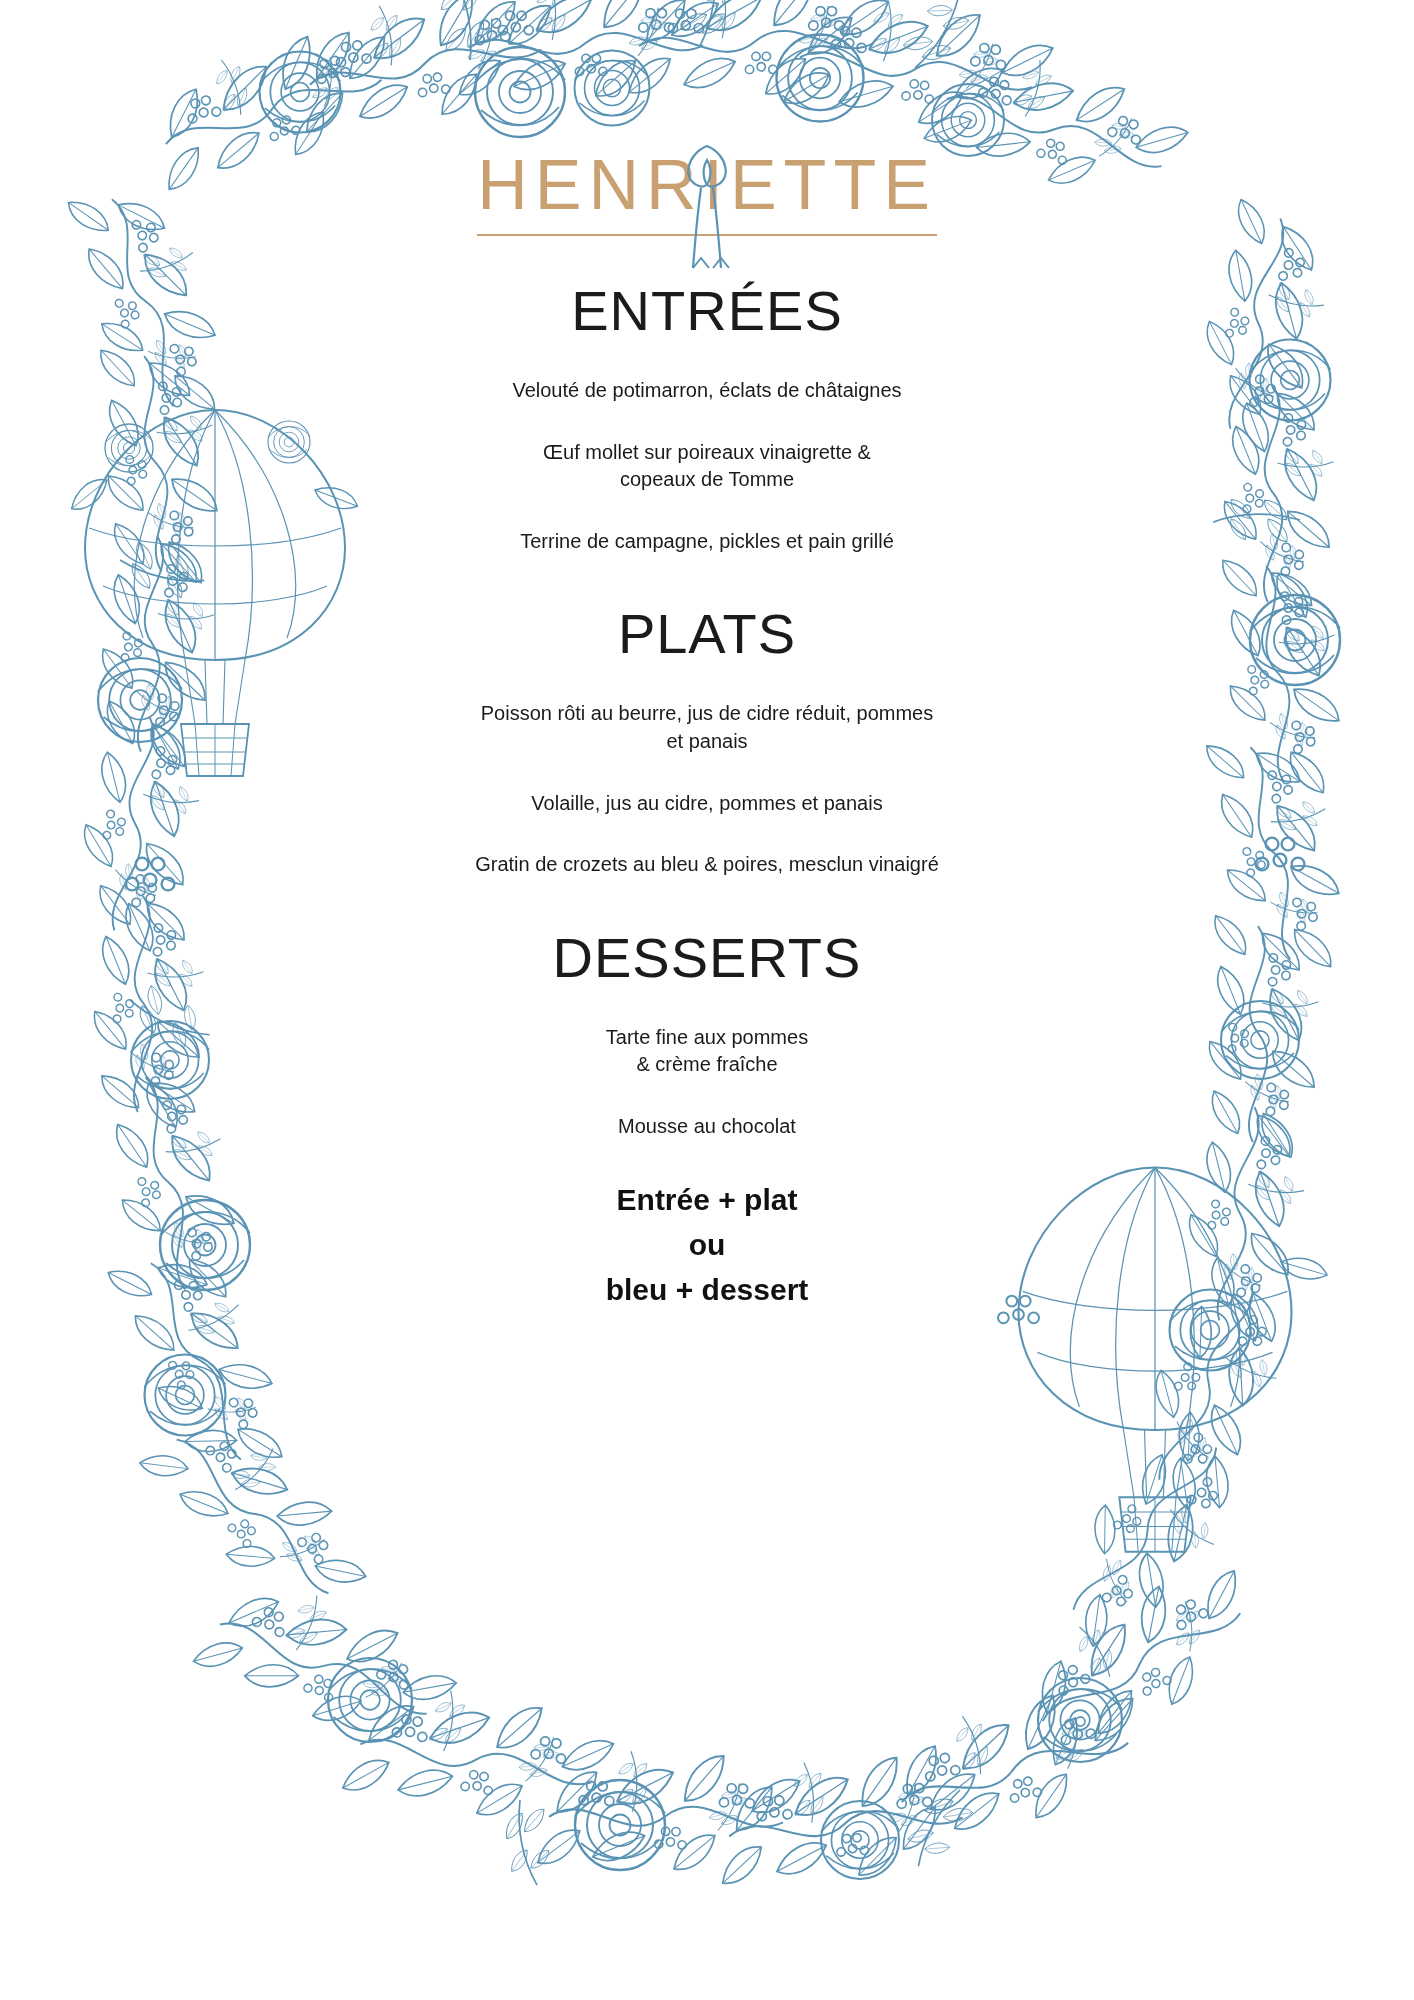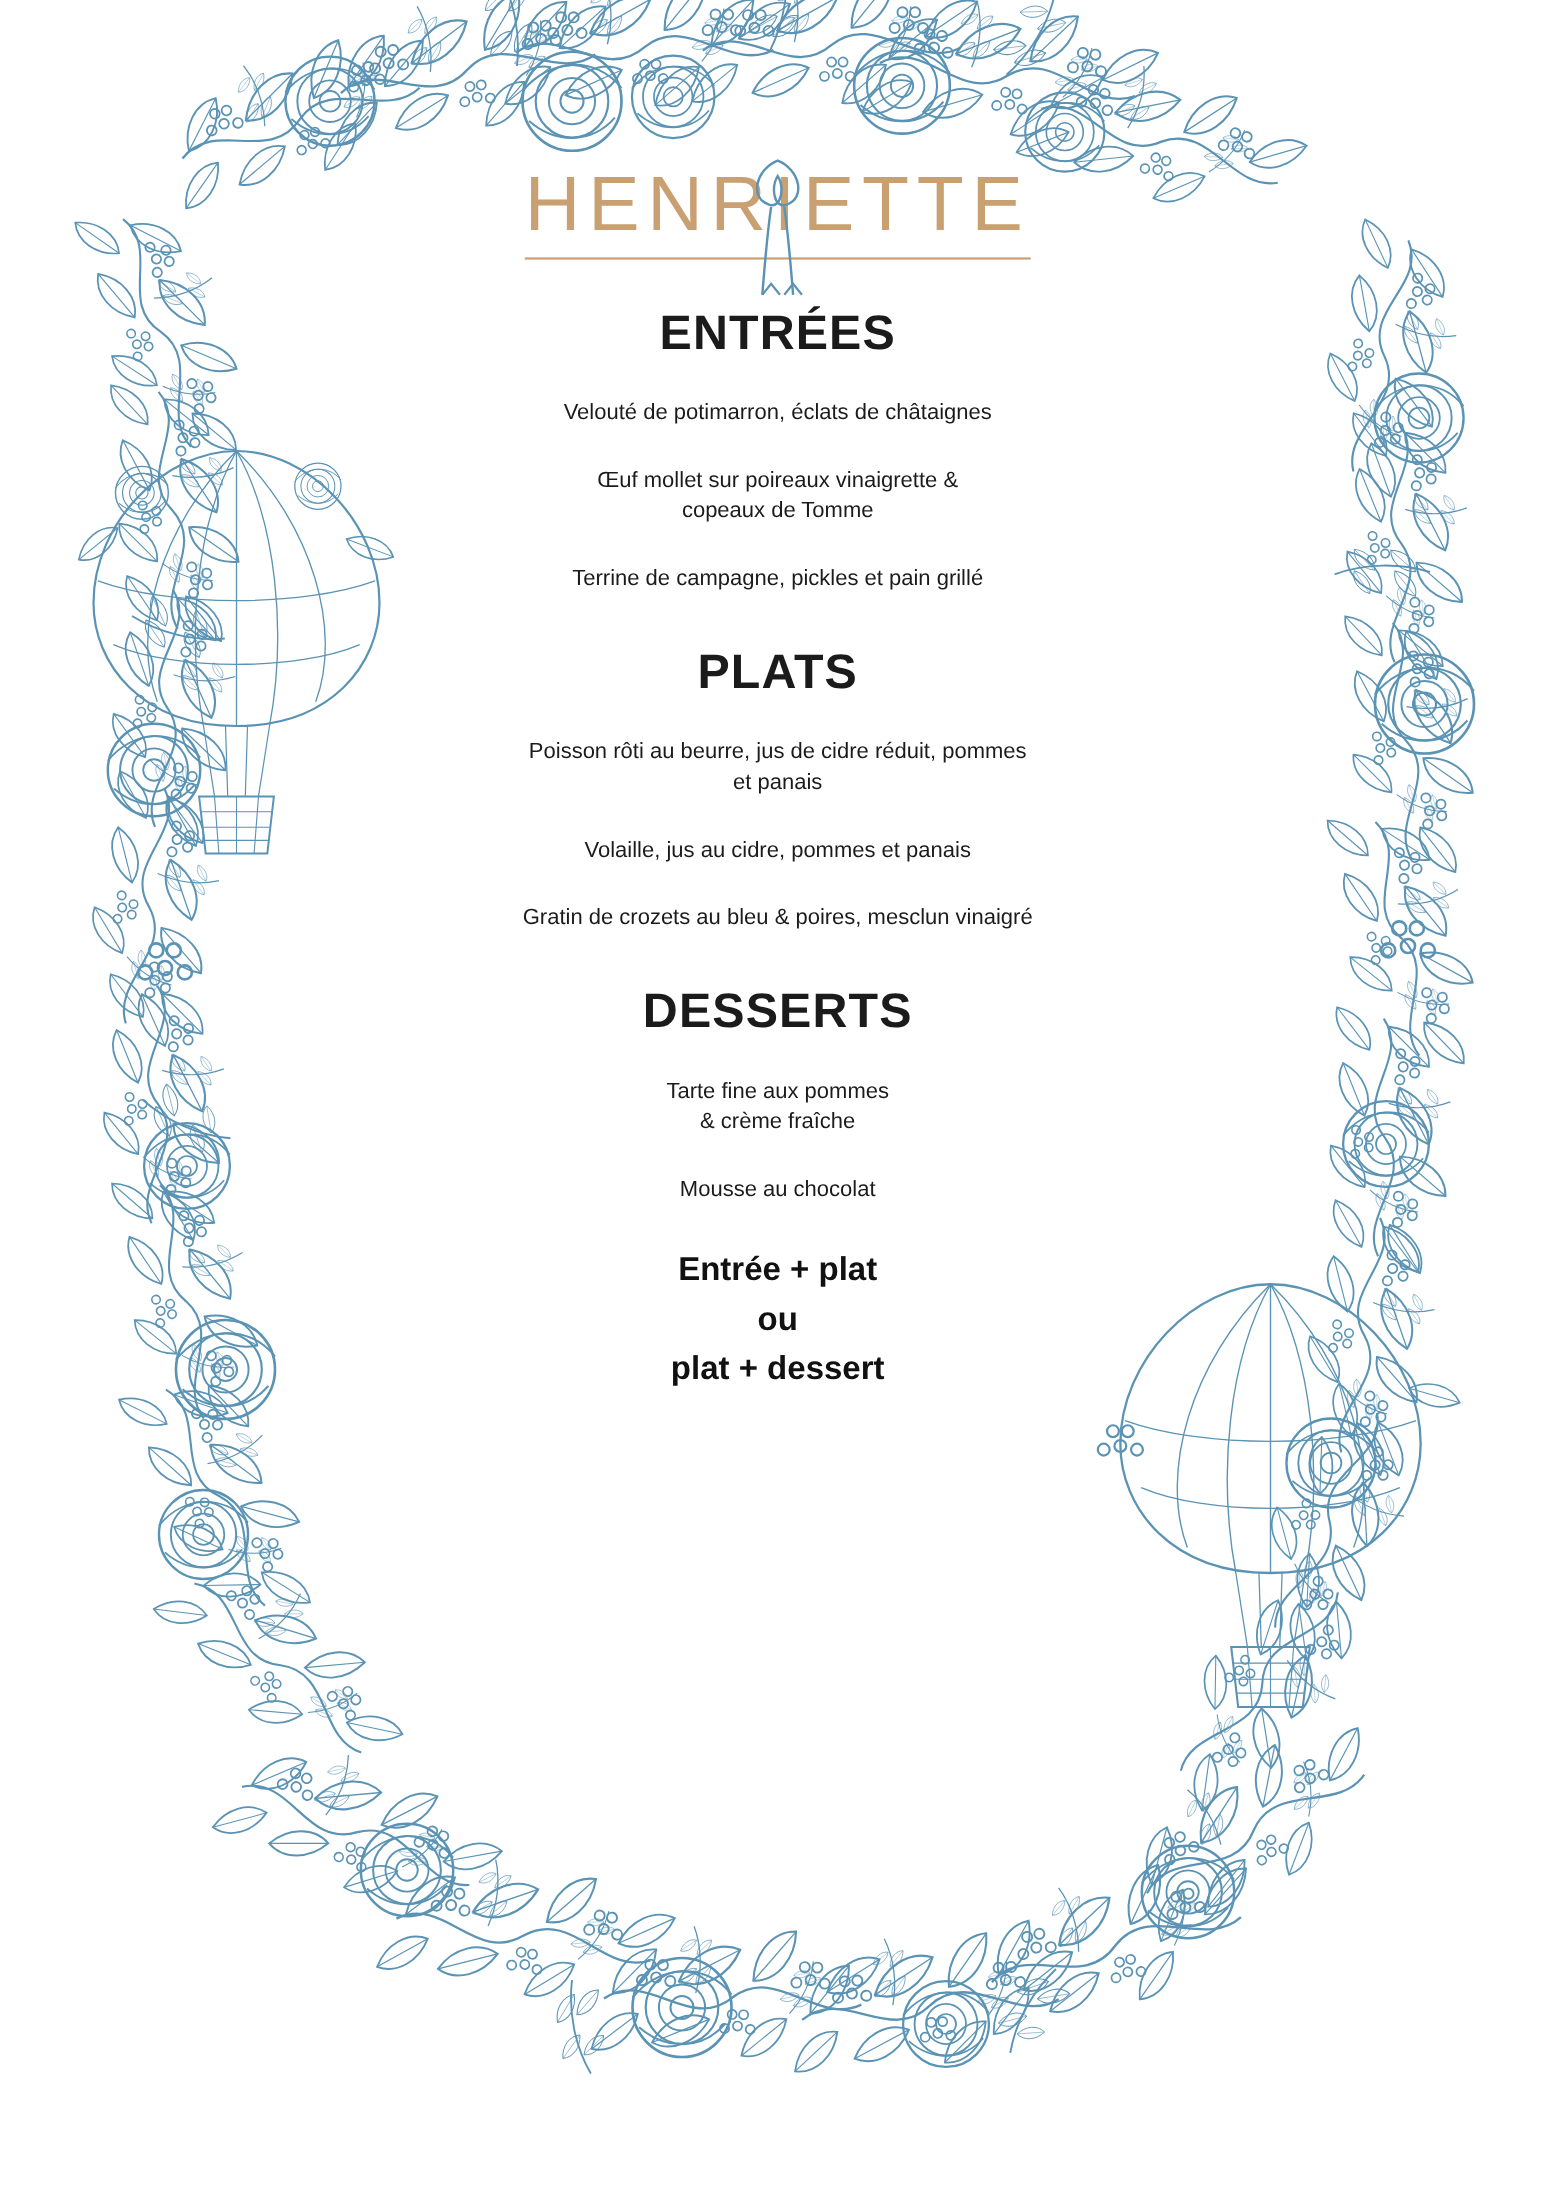--- a/index.html
+++ b/index.html
@@ -62,22 +62,22 @@
   .brand-ribbon {
     position: absolute;
     left: 50%;
     top: -14px;
     transform: translateX(-50%);
     width: 120px;
     height: 140px;
   }
 
   h2.section {
-    font-size: 44px;
-    font-weight: 700;
+    font-size: 56px;
+    font-weight: 400;
     letter-spacing: 1px;
     margin: 46px 0 34px 0;
     color: #1b1b1b;
   }
   h2.section.first { margin-top: 42px; }
 
   .dish {
     font-size: 20px;
     line-height: 1.38;
     margin: 0 auto 34px auto;
@@ -275,16 +275,16 @@
 
   <section>
     <h2 class="section">DESSERTS</h2>
     <p class="dish">Tarte fine aux pommes<br>&amp; crème fraîche</p>
     <p class="dish">Mousse au chocolat</p>
   </section>
 
   <section class="price-box">
     <div>Entrée + plat</div>
     <div>ou</div>
-    <div>plat + dessert</div>
+    <div>bleu + dessert</div>
   </section>
 
 </main>
 
 </body></html>

